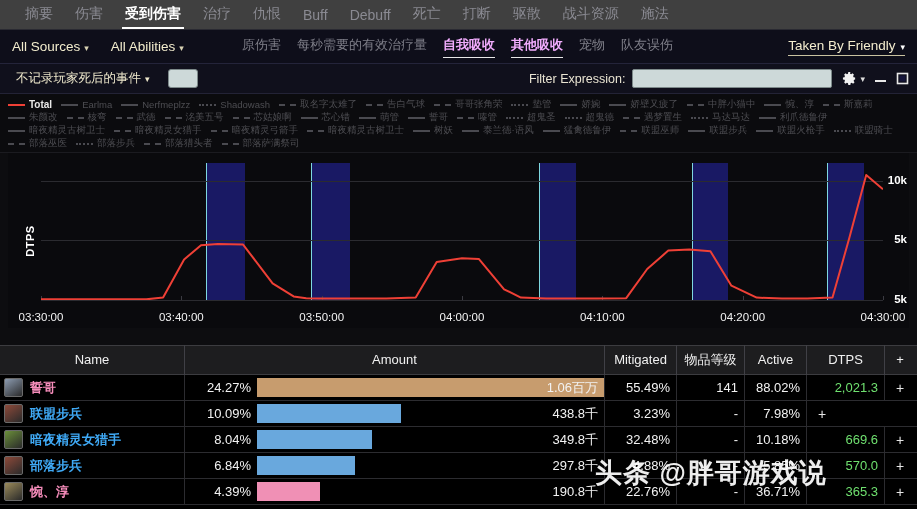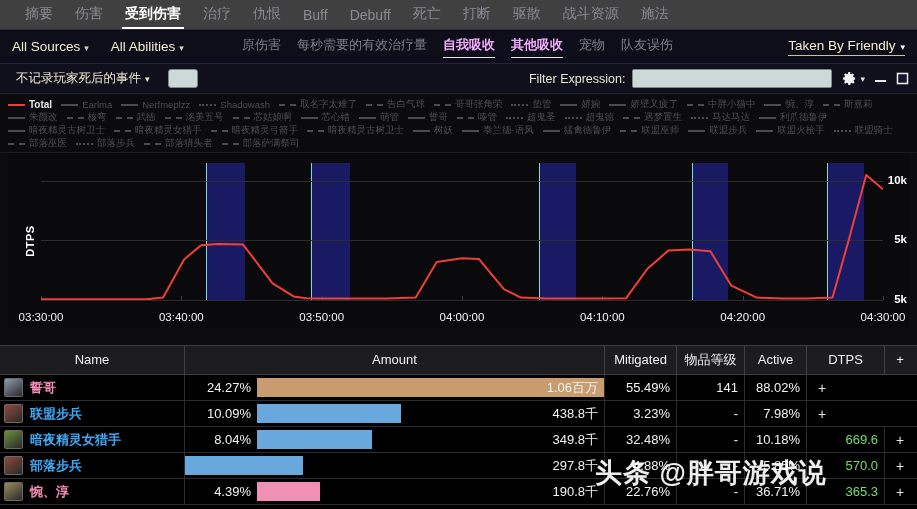--- a/index.html
+++ b/index.html
@@ -447,20 +447,21 @@
           <div class="cell amtcell c-amt">
             <div class="pct">24.27%</div>
             <div class="barzone">
               <div class="bar" style="width: 100%; background: rgb(199, 156, 110);"></div>
               <div class="amtval">1.06百万</div>
             </div>
           </div>
           <div class="cell c-mit num">55.49%</div>
           <div class="cell c-ilvl num">141</div>
           <div class="cell c-act num">88.02%</div>
+          <div class="cell c-dtps dtpsv">2,021.3</div>
           <div class="cell c-plus plus">+</div>
         </div>
         <div class="trow">
           <div class="cell namecell c-name">
             <div class="avatar" style="background: linear-gradient(145deg, rgb(141, 74, 58), rgb(42, 42, 42));"></div>
             <span class="pname" style="color: rgb(63, 169, 245);">联盟步兵</span>
           </div>
           <div class="cell amtcell c-amt">
             <div class="pct">10.09%</div>
             <div class="barzone">
@@ -490,20 +491,21 @@
           <div class="cell c-act num">10.18%</div>
           <div class="cell c-dtps dtpsv">669.6</div>
           <div class="cell c-plus plus">+</div>
         </div>
         <div class="trow">
           <div class="cell namecell c-name">
             <div class="avatar" style="background: linear-gradient(145deg, rgb(141, 74, 58), rgb(42, 42, 42));"></div>
             <span class="pname" style="color: rgb(63, 169, 245);">部落步兵</span>
           </div>
           <div class="cell amtcell c-amt">
+            <div class="pct">6.84%</div>
             <div class="barzone">
               <div class="bar" style="width: 28.2%; background: rgb(105, 168, 221);"></div>
               <div class="amtval">297.8千</div>
             </div>
           </div>
           <div class="cell c-mit num">4.88%</div>
           <div class="cell c-ilvl num">-</div>
           <div class="cell c-act num">5.85%</div>
           <div class="cell c-dtps dtpsv">570.0</div>
           <div class="cell c-plus plus">+</div>

